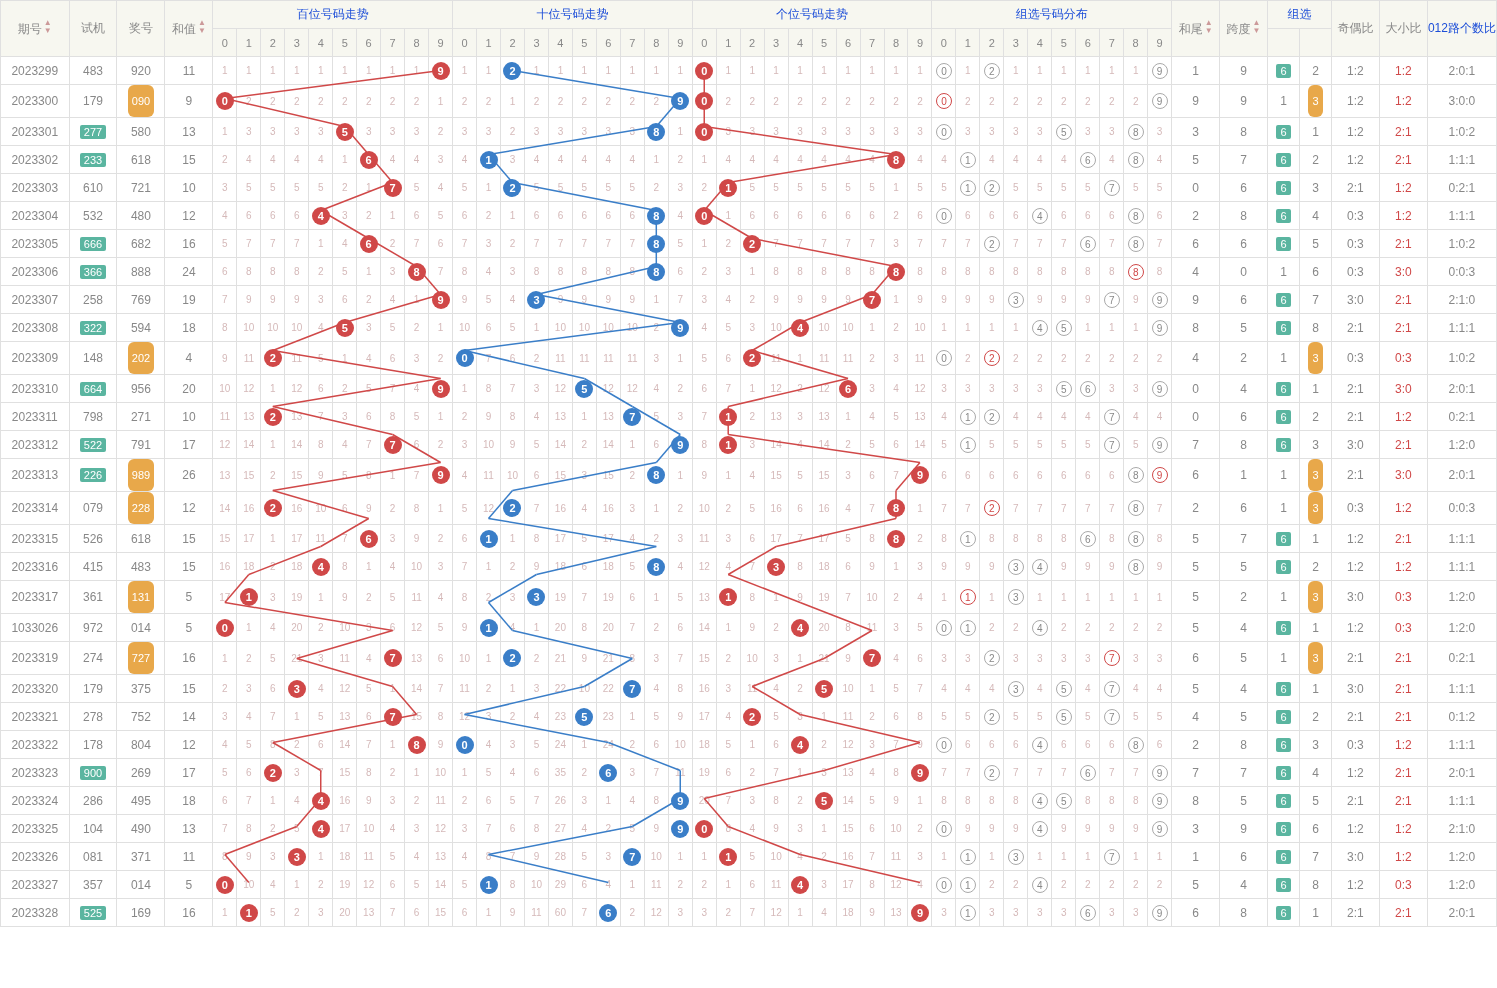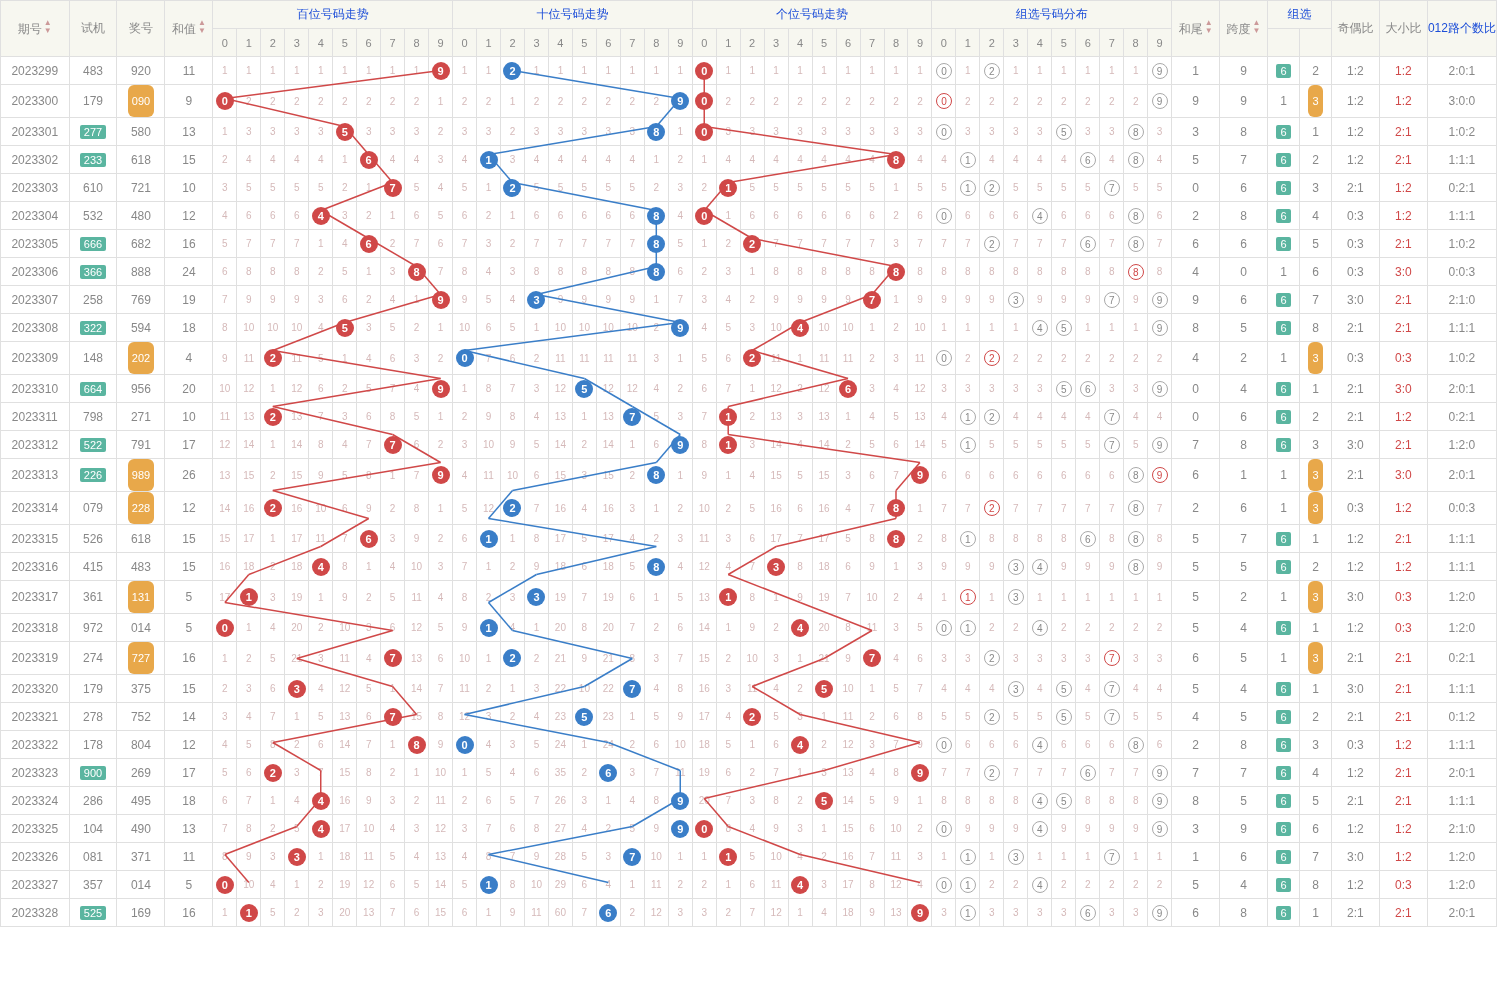--- a/index.html
+++ b/index.html
@@ -1094,21 +1094,21 @@
           <td class="digit-cell">1</td>
           <td class="col-small txt-grey">5</td>
           <td class="col-small txt-grey">2</td>
           <td class="txt-grey">1</td>
           <td><span class="tag-orange">3</span></td>
           <td class="col-small txt-grey">3:0</td>
           <td class="col-small txt-red">0:3</td>
           <td class="txt-grey">1:2:0</td>
         </tr>
         <tr>
-          <td class="col-period txt-grey">2023318</td>
+          <td class="col-period txt-grey">1033026</td>
           <td class="col-small txt-grey">972</td>
           <td class="col-small txt-grey">014</td>
           <td class="col-small txt-grey">5</td>
           <td class="digit-cell cell"><span class="ball ball-red">0</span></td>
           <td class="digit-cell cell">1</td>
           <td class="digit-cell cell">4</td>
           <td class="digit-cell cell">20</td>
           <td class="digit-cell cell">2</td>
           <td class="digit-cell cell">10</td>
           <td class="digit-cell cell">3</td>

